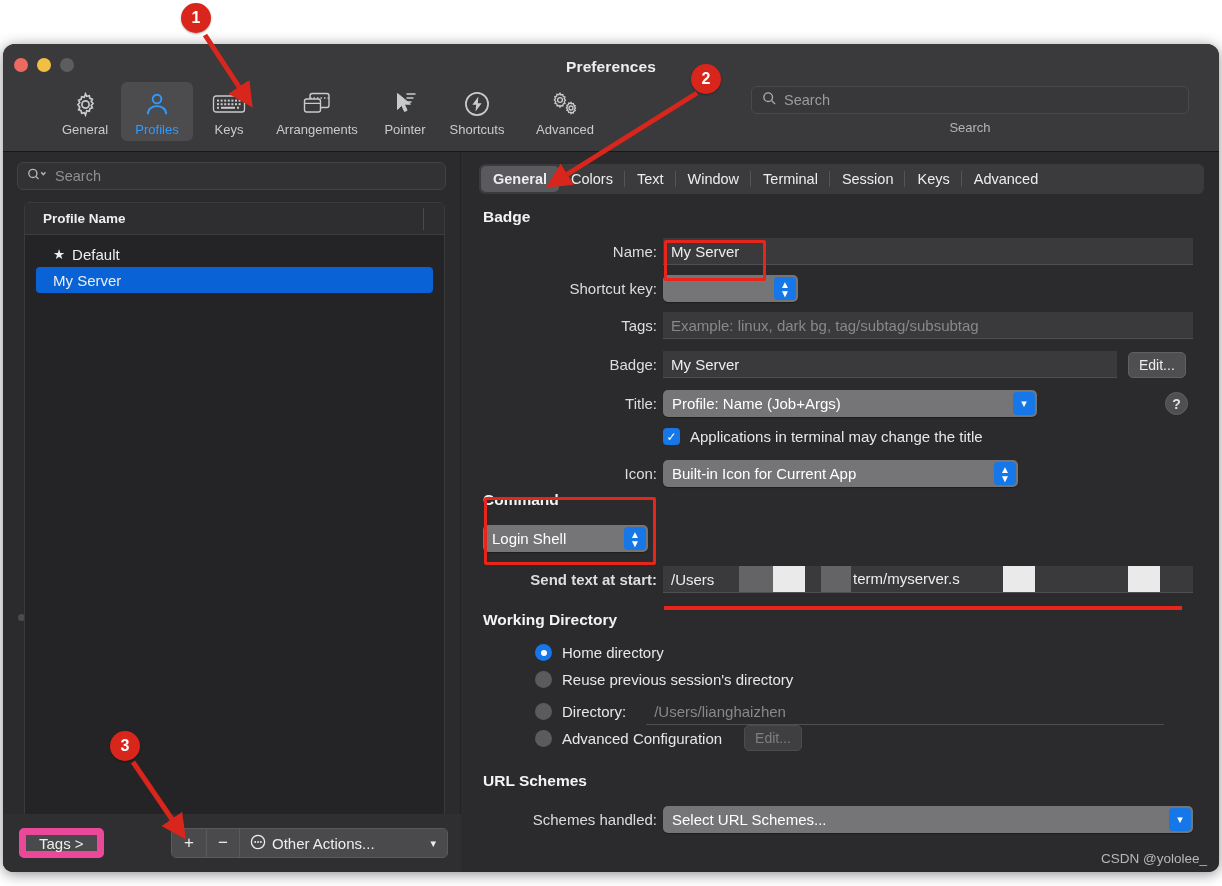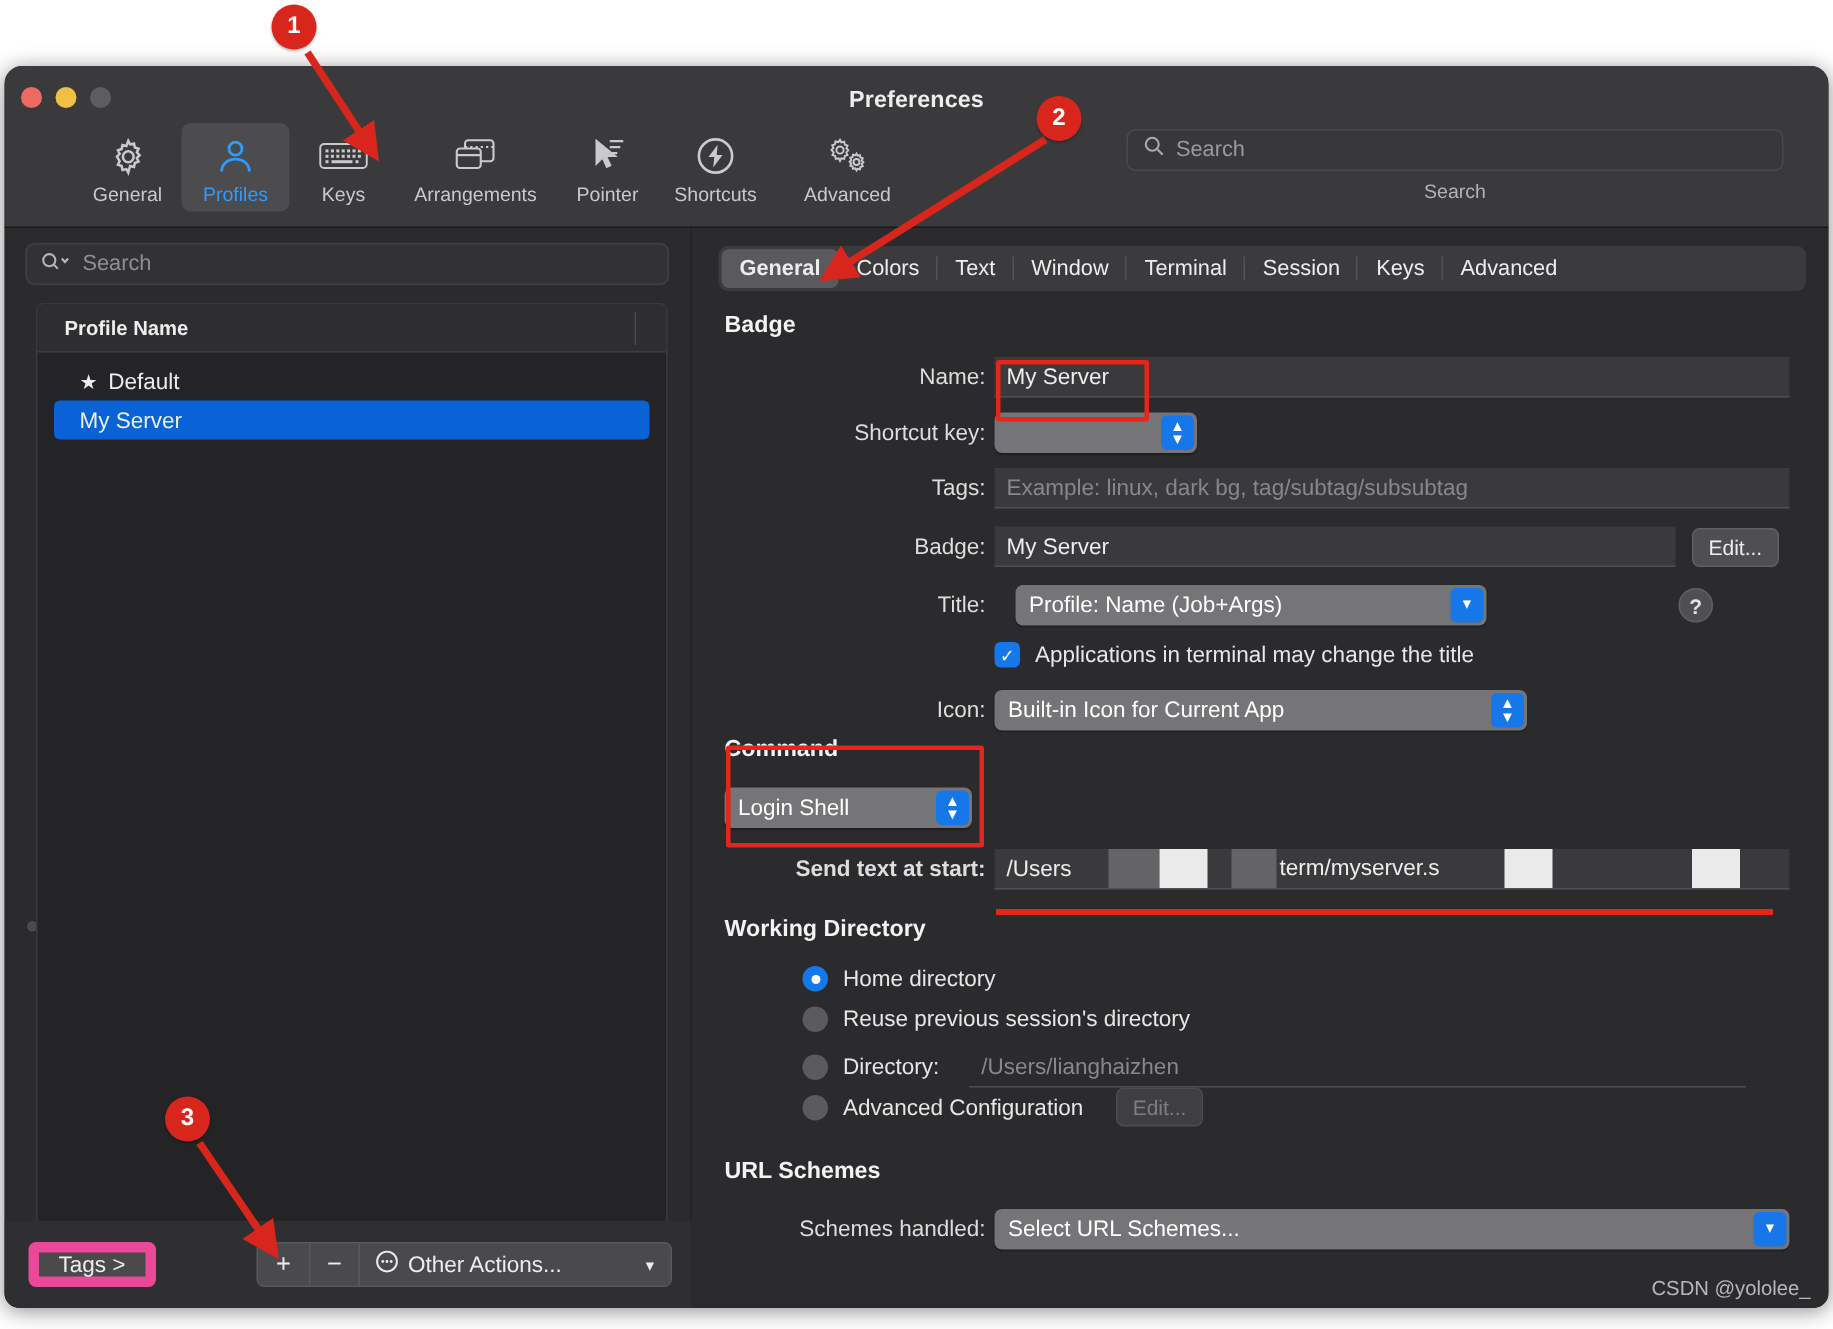--- a/index.html
+++ b/index.html
@@ -551,21 +551,21 @@
           </div>
 
           <div class="row" style="left:0; top:147px;">
             <span class="lbl" style="width:196px;">Badge:</span>
             <span class="tfield" style="width:454px; margin-left:6px;">My Server</span>
             <span class="btn" style="margin-left:11px;">Edit...</span>
           </div>
 
           <div class="row" style="left:0; top:186px;">
             <span class="lbl" style="width:196px;">Title:</span>
-            <span class="popup" style="width:314px; margin-left:20px;">
+            <span class="popup" style="width:374px; margin-left:6px;">
               <span>Profile: Name (Job+Args)</span>
               <span class="arrowbox single">▾</span>
             </span>
             <span class="helpbtn" style="margin-left:128px;">?</span>
           </div>
 
           <div class="row" style="left:202px; top:224px; gap:10px;">
             <span class="checkbox">✓</span>
             <span class="opttext">Applications in terminal may change the title</span>
           </div>

